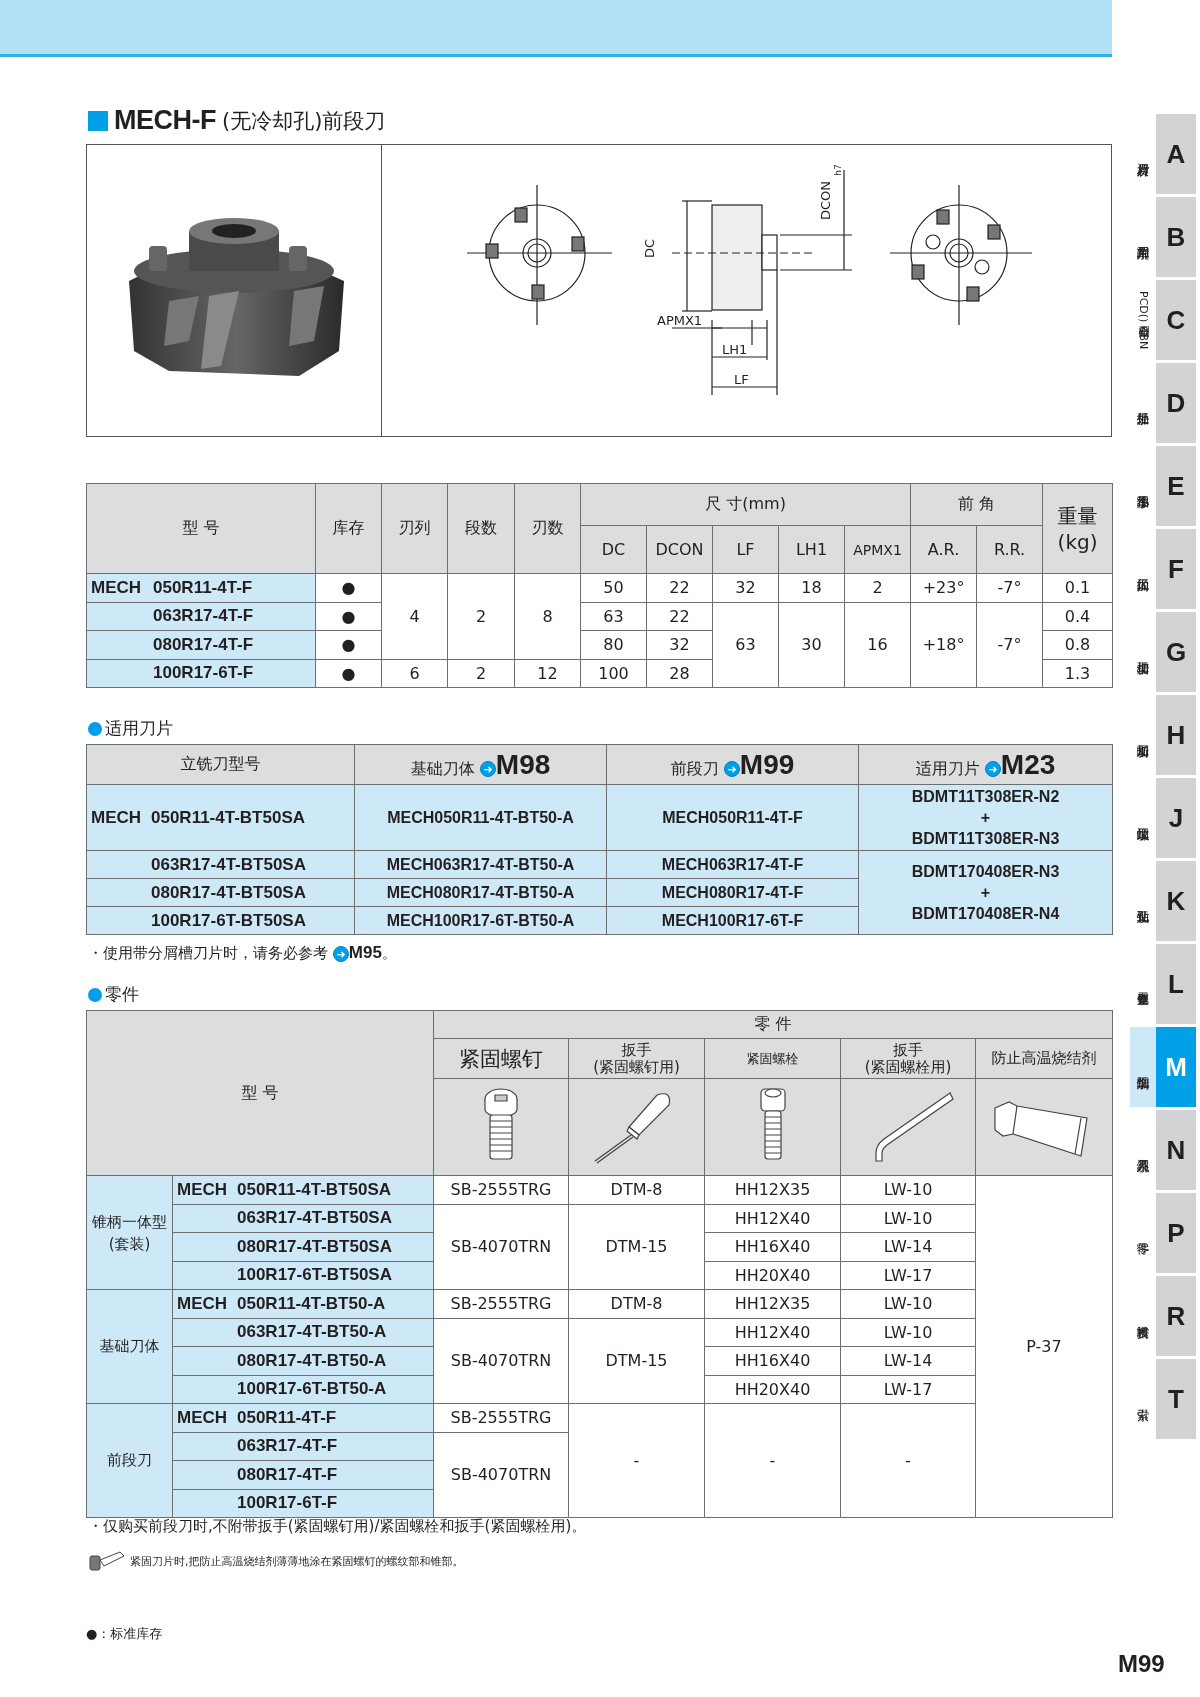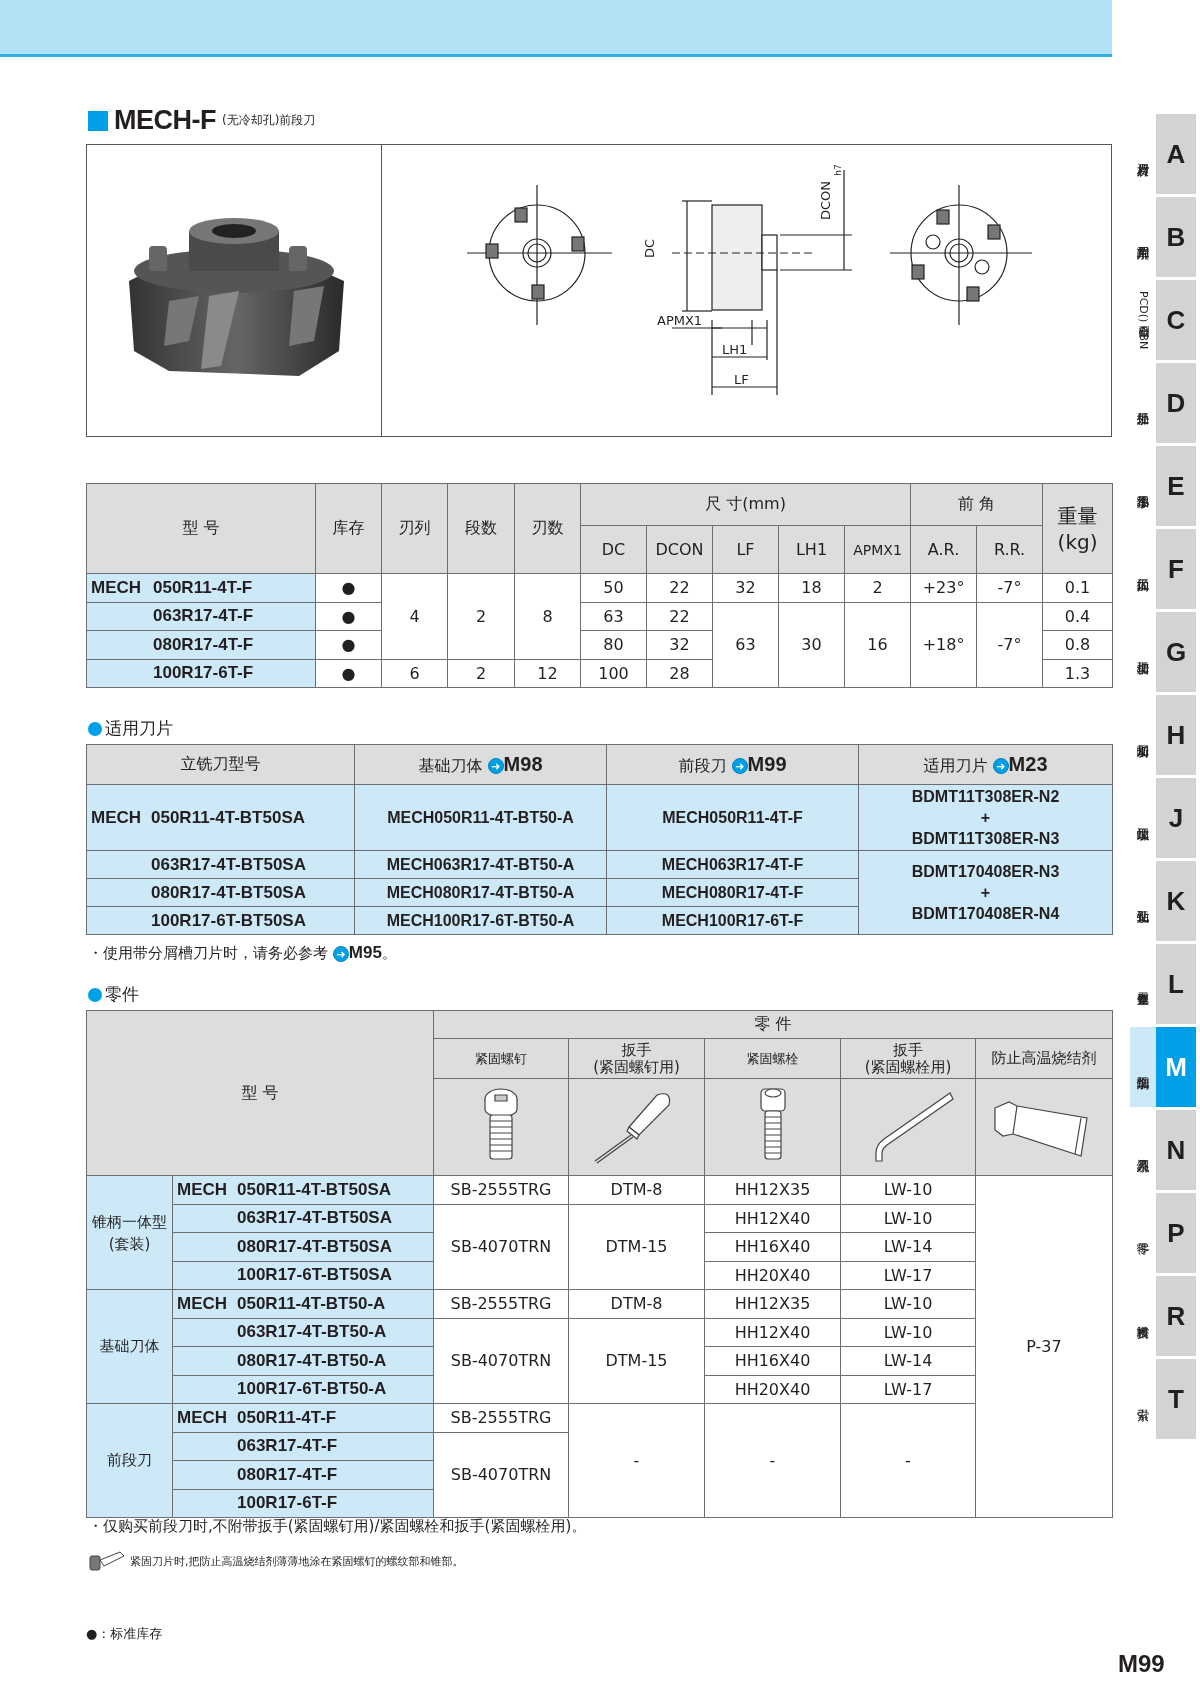--- a/index.html
+++ b/index.html
@@ -1,40 +1,40 @@
 <!DOCTYPE html>
 <html><head>
 <meta charset="utf-8">
 <style>
 *{box-sizing:border-box;margin:0;padding:0}
 body{width:1200px;height:1697px;background:#fff;position:relative;font-family:"DejaVu Sans","Liberation Sans",sans-serif;color:#231f20;overflow:hidden}
 .topbar{position:absolute;left:0;top:0;width:1112px;height:57px;background:#b3e1f5;border-bottom:3px solid #2eb1e3}
 .title{position:absolute;left:88px;top:105px;display:flex;align-items:center;gap:6px}
 .title .sq{width:20px;height:20px;background:#00a0e9}
 .title .big{font-family:"Liberation Sans",sans-serif;font-weight:bold;font-size:27px;letter-spacing:-0.5px}
-.title .small{font-size:12px}
+.title .small{font-size:21px}
 .figbox{position:absolute;left:86px;top:144px;width:1026px;height:293px;border:1.5px solid #555;display:flex}
 .photo{width:295px;border-right:1.5px solid #555;display:flex;align-items:center;justify-content:center}
 .drawing{flex:1;position:relative}
 .sec{position:absolute;left:88px;font-size:17px;display:flex;align-items:center;gap:3px}
 .sec .dot{width:14px;height:14px;border-radius:50%;background:#00a0e9}
 table{border-collapse:collapse;position:absolute;table-layout:fixed;font-size:16px}
 td,th{border:1px solid #6d6e71;text-align:center;vertical-align:middle;font-weight:normal;padding:0}
 th{background:#dcdddd}
 .blue{background:#cde9f8}
 .bold{font-family:"Liberation Sans",sans-serif;font-weight:bold}
 .model{font-family:"Liberation Sans",sans-serif;font-weight:bold;text-align:left;padding-left:4px;font-size:17px}
 .t1{left:86px;top:483px;width:1026px;border:1.5px solid #555}
 .t1 td{height:28.5px}
 .t2{left:86px;top:744px;width:1026px;border:1.5px solid #555}
 .t3{left:86px;top:1010px;width:1026px;border:1.5px solid #555}
 .t3 td{height:28.5px}
 .note{position:absolute;left:88px;font-size:15px}
 .arrow{display:inline-block;width:16px;height:16px;border-radius:50%;background:#00a0e9;color:#fff;font-size:11px;line-height:16px;text-align:center;vertical-align:middle;border:1px solid #0a7fb8}
-.ref{font-family:"Liberation Sans",sans-serif;font-weight:bold;font-size:20px}
+.ref{font-family:"Liberation Sans",sans-serif;font-weight:bold;font-size:28px}
 .side{position:absolute;left:1130px;width:70px;display:flex}
 .side .lbl{width:26px;font-size:12.5px;line-height:14px;writing-mode:vertical-rl;display:flex;align-items:center;justify-content:center;text-align:center}
 .side .tab{width:40px;background:#d1d3d4;display:flex;align-items:center;justify-content:center;font-family:"Liberation Sans",sans-serif;font-weight:bold;font-size:26px}
 .side.active .lbl{background:#cde9f8}
 .side.active .tab{background:#00a0e9;color:#fff}
 .pagenum{position:absolute;left:1118px;top:1650px;font-family:"Liberation Sans",sans-serif;font-weight:bold;font-size:24px}
 .legend{position:absolute;left:86px;top:1625px;font-size:13px}
 </style>
 </head>
 <body>
@@ -275,21 +275,21 @@
       <col style="width:136px">
       <col style="width:135px">
       <col style="width:137px">
     </colgroup>
   <tbody>
       <tr style="height:28px">
     <th rowspan="3" colspan="2">型 号</th>
     <th colspan="5">零 件</th>
   </tr>
   <tr style="height:40px">
-    <th style="font-size:13px">紧固螺钉</th>
+    <th style="font-size:21px">紧固螺钉</th>
     <th style="font-size:15px;line-height:17px">
           <div>扳手</div>
           <div>(紧固螺钉用)</div>
         </th>
     <th style="font-size:13px">紧固螺栓</th>
     <th style="font-size:15px;line-height:17px">
           <div>扳手</div>
           <div>(紧固螺栓用)</div>
         </th>
     <th style="font-size:15px">防止高温烧结剂</th>

